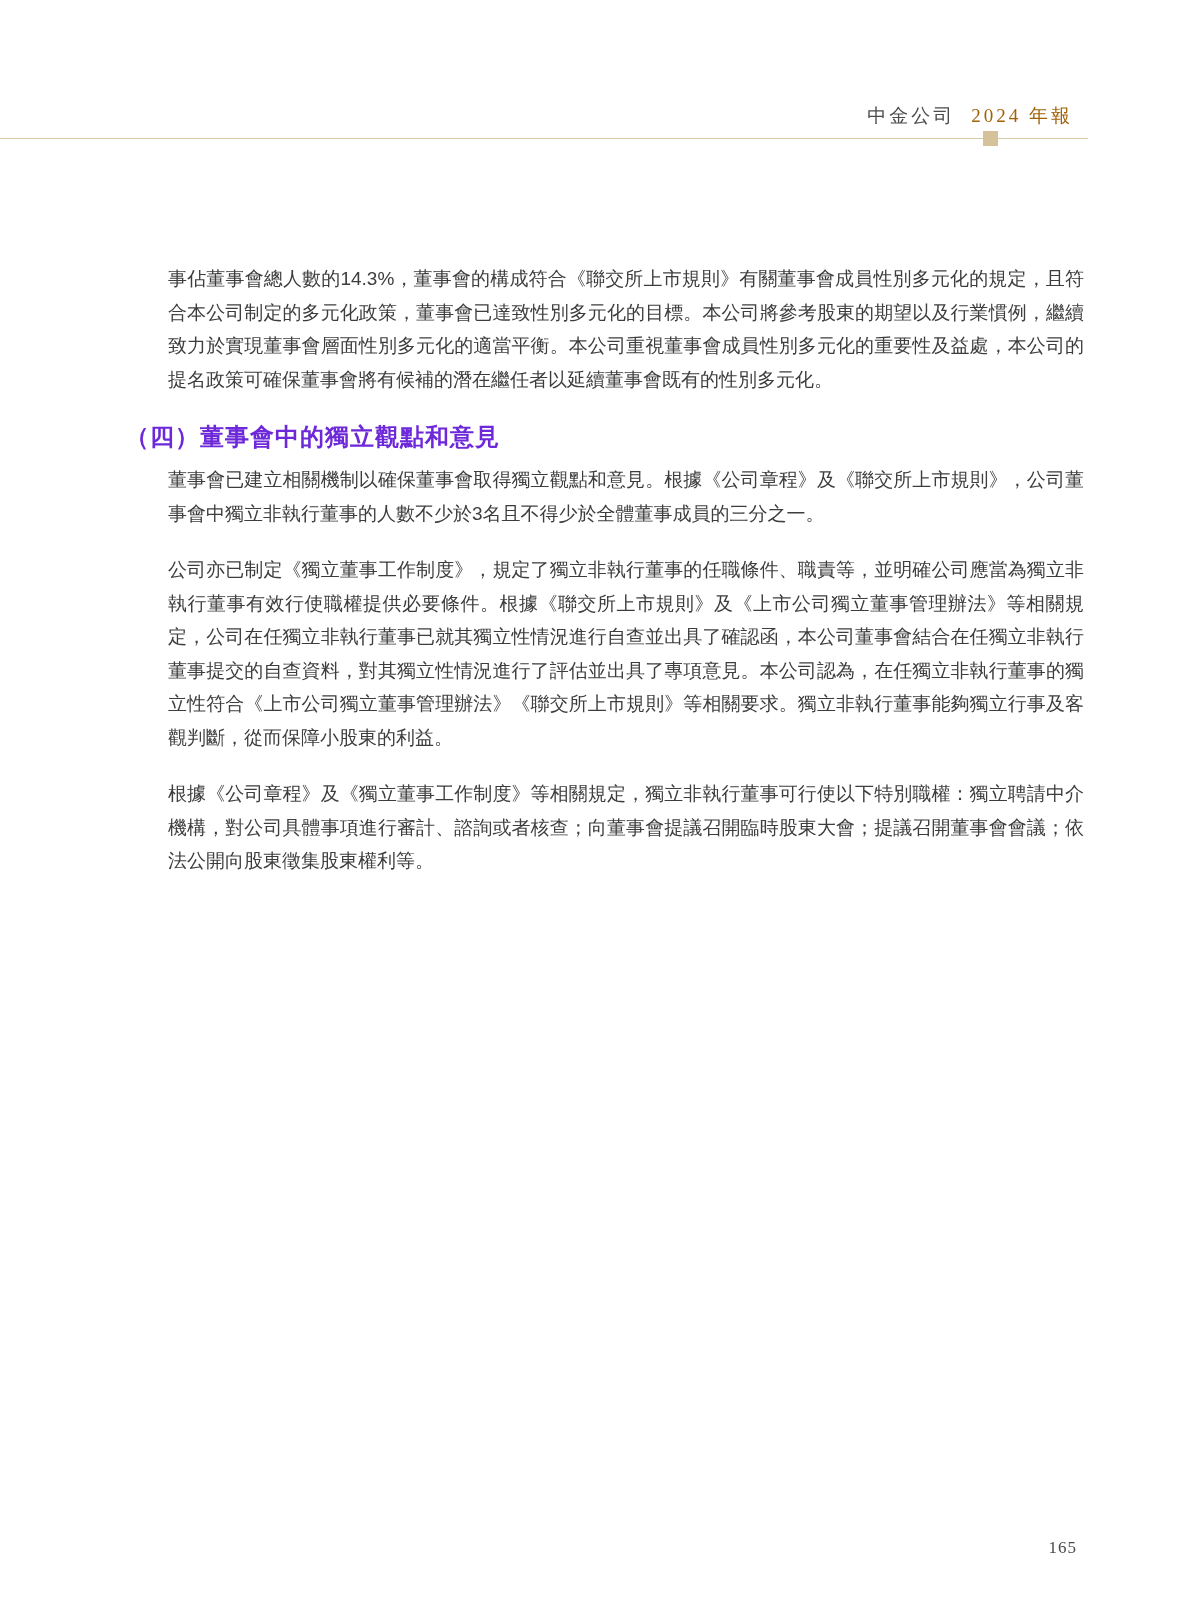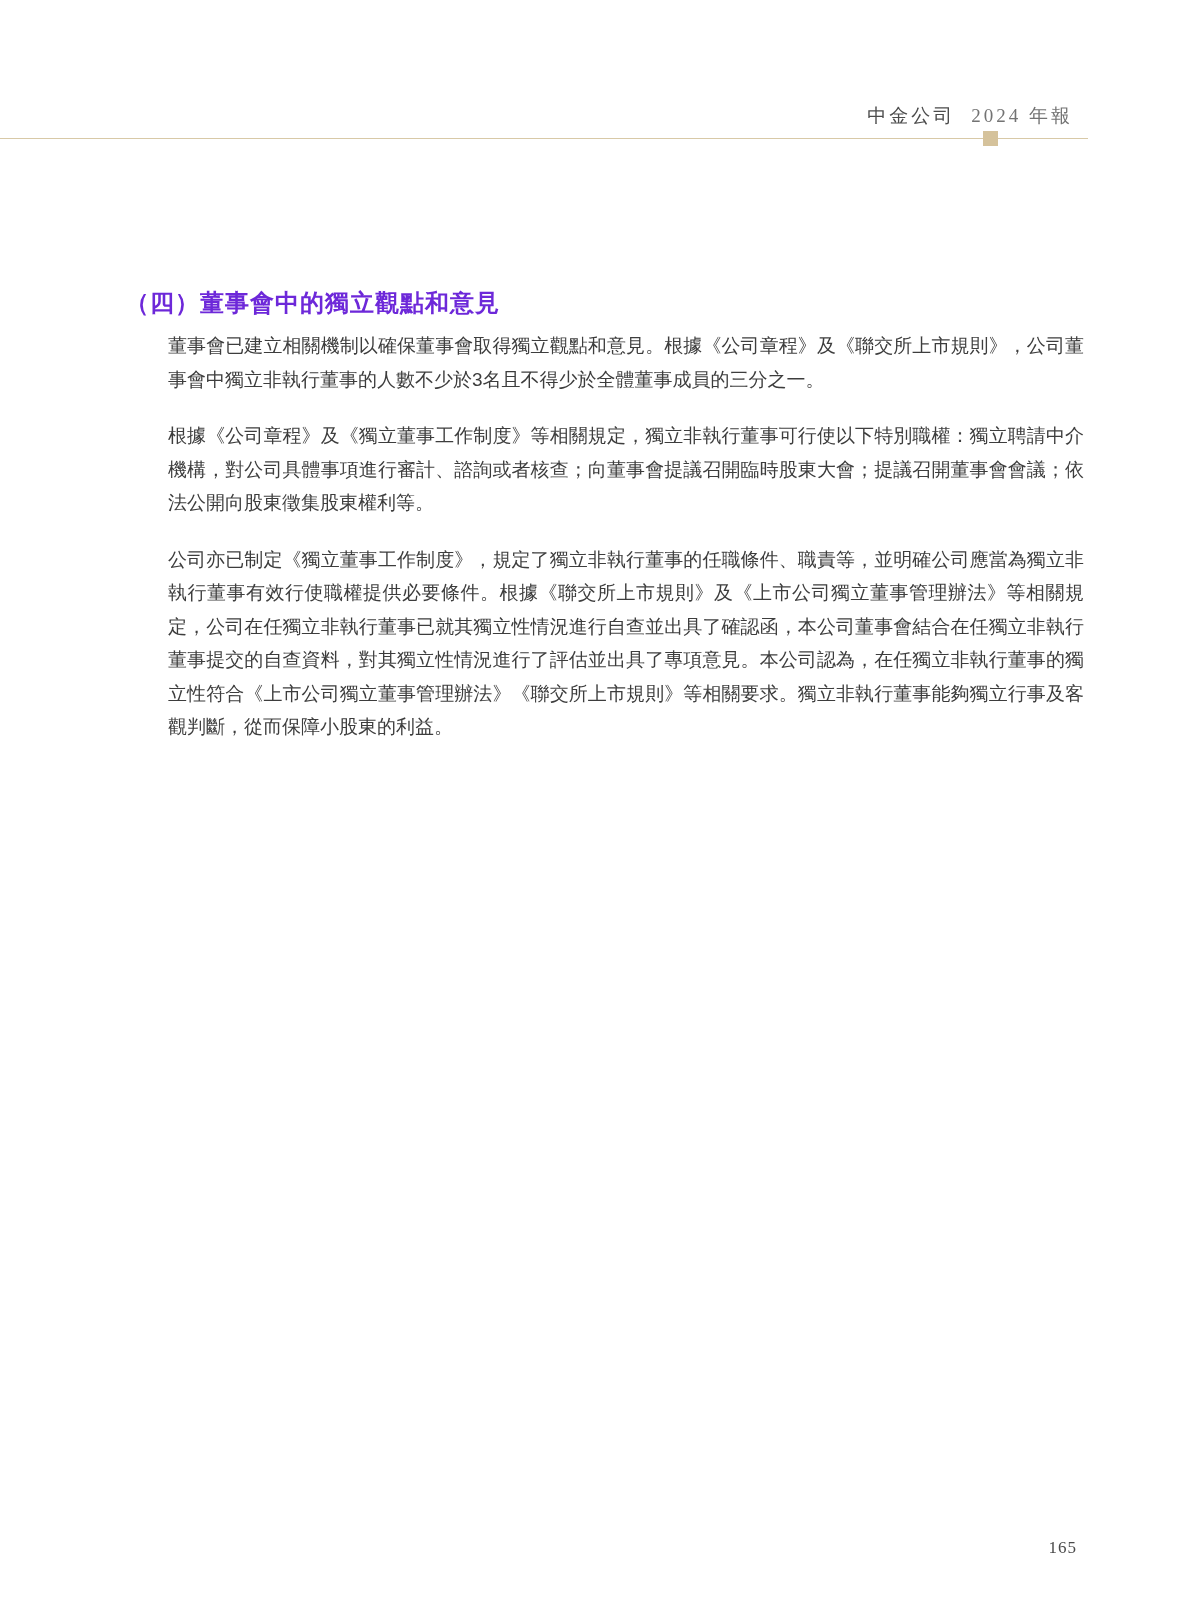--- a/index.html
+++ b/index.html
@@ -15,21 +15,21 @@
   .header-title {
     position: absolute;
     top: 103px;
     right: 117px;
     font-family: "Liberation Serif", serif;
     font-size: 19px;
     letter-spacing: 3px;
     white-space: nowrap;
   }
   .header-company { color: #4b4b4b; margin-right: 16px; text-align: right; }
-  .header-report  { color: #737373; }
+  .header-report  { color: #a16207; }
   .header-rule {
     position: absolute;
     top: 138px;
     left: 0;
     width: 1088px;
     height: 1px;
     background: #d8c9a7;
   }
   .rule-square {
     position: absolute;
@@ -80,28 +80,29 @@
   <header>
     <div class="header-title">
       <span class="header-company">中金公司</span><span class="header-report">2024 年報</span>
     </div>
     <div class="header-rule">
       <span class="rule-square"></span>
     </div>
   </header>
 
   <main class="content">
+    <p class="body-para">事佔董事會總人數的14.3%，董事會的構成符合《聯交所上市規則》有關董事會成員性別多元化的規定，且符合本公司制定的多元化政策，董事會已達致性別多元化的目標。本公司將參考股東的期望以及行業慣例，繼續致力於實現董事會層面性別多元化的適當平衡。本公司重視董事會成員性別多元化的重要性及益處，本公司的提名政策可確保董事會將有候補的潛在繼任者以延續董事會既有的性別多元化。</p>
 
     <h2 class="section-heading">（四）董事會中的獨立觀點和意見</h2>
 
     <p class="body-para">董事會已建立相關機制以確保董事會取得獨立觀點和意見。根據《公司章程》及《聯交所上市規則》，公司董事會中獨立非執行董事的人數不少於3名且不得少於全體董事成員的三分之一。</p>
 
+    <p class="body-para">公司亦已制定《獨立董事工作制度》，規定了獨立非執行董事的任職條件、職責等，並明確公司應當為獨立非執行董事有效行使職權提供必要條件。根據《聯交所上市規則》及《上市公司獨立董事管理辦法》等相關規定，公司在任獨立非執行董事已就其獨立性情況進行自查並出具了確認函，本公司董事會結合在任獨立非執行董事提交的自查資料，對其獨立性情況進行了評估並出具了專項意見。本公司認為，在任獨立非執行董事的獨立性符合《上市公司獨立董事管理辦法》《聯交所上市規則》等相關要求。獨立非執行董事能夠獨立行事及客觀判斷，從而保障小股東的利益。</p>
+
     <p class="body-para">根據《公司章程》及《獨立董事工作制度》等相關規定，獨立非執行董事可行使以下特別職權：獨立聘請中介機構，對公司具體事項進行審計、諮詢或者核查；向董事會提議召開臨時股東大會；提議召開董事會會議；依法公開向股東徵集股東權利等。</p>
-
-    <p class="body-para">公司亦已制定《獨立董事工作制度》，規定了獨立非執行董事的任職條件、職責等，並明確公司應當為獨立非執行董事有效行使職權提供必要條件。根據《聯交所上市規則》及《上市公司獨立董事管理辦法》等相關規定，公司在任獨立非執行董事已就其獨立性情況進行自查並出具了確認函，本公司董事會結合在任獨立非執行董事提交的自查資料，對其獨立性情況進行了評估並出具了專項意見。本公司認為，在任獨立非執行董事的獨立性符合《上市公司獨立董事管理辦法》《聯交所上市規則》等相關要求。獨立非執行董事能夠獨立行事及客觀判斷，從而保障小股東的利益。</p>
 
   </main>
 
   <footer>
     <div class="page-number">165</div>
   </footer>
 
 </div>
 
 </body></html>

